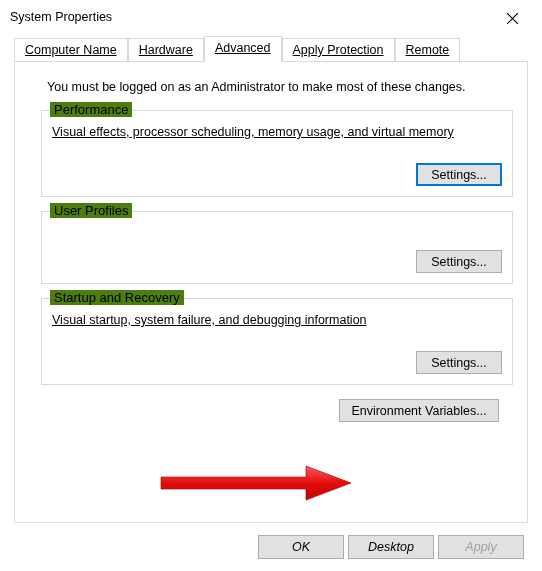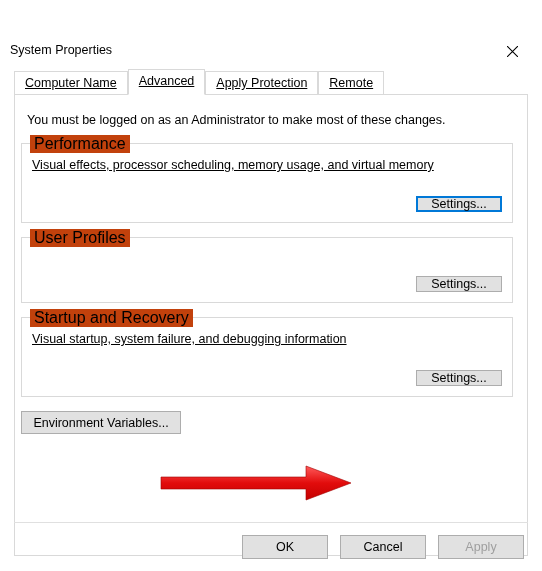--- a/index.html
+++ b/index.html
@@ -1,54 +1,55 @@
 <!DOCTYPE html>
 <html><head>
   <meta charset="utf-8">
   <style>
     * { box-sizing: border-box; font-family: "Segoe UI", Tahoma, sans-serif; }
     body { margin: 0; background: #fff; width: 542px; height: 571px; position: relative; }
-    .titlebar { height: 34px; display: flex; align-items: center; padding: 0 10px; position: relative; margin-top: 33px; }
+    .titlebar { height: 34px; display: flex; align-items: center; padding: 0 10px; position: relative; }
     .titlebar .title { font-size: 12.5px; color: #000; }
     .titlebar .close { position: absolute; right: 8px; top: 6px; width: 44px; height: 24px; display: flex; align-items: center; justify-content: center; cursor: pointer; }
     .titlebar .close svg { width: 11px; height: 11px; }
     .tabs { display: flex; margin: 4px 14px 0 14px; font-size: 12.5px; }
     .tab { padding: 4px 10px 5px 10px; border: 1px solid #d9d9d9; border-bottom: none; background: #fff; color: #000; cursor: pointer; margin-right: 0; position: relative; top: 0; text-decoration: underline; }
     .tab.inactive { background: #fff; border-top: 1px solid #d9d9d9; }
     .tab.active { background: #fff; border: 1px solid #d9d9d9; border-bottom: 1px solid #fff; margin-top: -2px; padding-bottom: 6px; z-index: 2; }
-    .tab-panel { border: 1px solid #d9d9d9; margin: 0 14px 0 14px; padding: 18px 14px 14px 6px; position: relative; top: -1px; height: 462px; }
+    .tab-panel { border: 1px solid #d9d9d9; margin: 0 14px 0 14px; padding: 18px 14px 14px 26px; position: relative; top: -1px; height: 462px; }
     .info-line { font-size: 12.5px; color: #000; margin-bottom: 16px; padding-left: 6px; }
     .group { border: 1px solid #d9d9d9; margin-bottom: 14px; padding: 14px 10px 10px 10px; position: relative; }
-    .group-legend { position: absolute; top: -9px; left: 8px; background: #c2410c; padding: 0 4px; font-size: 16px; color: #000; }
+    .group-legend { position: absolute; top: -9px; left: 8px; background: #4d7c0f; padding: 0 4px; font-size: 13px; color: #000; }
     .group-desc { font-size: 12.5px; color: #000; margin-bottom: 10px; text-decoration: underline; }
     .btn-row { display: flex; justify-content: flex-end; margin-top: 24px; }
-    .btn { min-width: 86px; height: 16px; font-size: 12.5px; background: #e1e1e1; border: 1px solid #adadad; color: #000; display: inline-flex; align-items: center; justify-content: center; cursor: pointer; }
+    .btn { min-width: 86px; height: 23px; font-size: 12.5px; background: #e1e1e1; border: 1px solid #adadad; color: #000; display: inline-flex; align-items: center; justify-content: center; cursor: pointer; }
     .btn.focused { border: 2px solid #0078d7; }
-    .env-row { display: flex; justify-content: flex-start; margin-top: 8px; margin-right: 7px; }
+    .env-row { display: flex; justify-content: flex-end; margin-top: 8px; margin-right: 14px; }
     .btn-env { min-width: 160px; height: 23px; font-size: 12.5px; background: #e1e1e1; border: 1px solid #adadad; color: #000; display: inline-flex; align-items: center; justify-content: center; cursor: pointer; }
-    .bottom-buttons { position: absolute; bottom: 12px; right: 18px; display: flex; gap: 12px; }
+    .bottom-buttons { position: absolute; bottom: 12px; right: 18px; display: flex; gap: 4px; font-style: italic; }
     .bottom-buttons .btn { min-width: 86px; height: 24px; }
     .btn.disabled { color: #9f9f9f; }
     .hr { border: none; border-top: 1px solid #e0e0e0; margin: 0 14px; position: absolute; bottom: 48px; left: 0; right: 0; }
     .arrow { position: absolute; left: 156px; top: 463px; pointer-events: none; }
   </style>
 </head>
 <body>
 
 <div class="titlebar">
   <span class="title">System Properties</span>
   <div class="close">
     <svg viewBox="0 0 11 11">
         <path d="M0 0 L11 11 M11 0 L0 11" stroke="#000" stroke-width="1.1"></path>
       </svg>
   </div>
 </div>
 
 <div class="tabs">
   <div class="tab inactive">Computer Name</div>
+  <div class="tab inactive">Hardware</div>
   <div class="tab active">Advanced</div>
   <div class="tab inactive">Apply Protection</div>
   <div class="tab inactive">Remote</div>
 </div>
 
 <div class="tab-panel">
   <div class="info-line">You must be logged on as an Administrator to make most of these changes.</div>
 
   <div class="group">
     <div class="group-legend">Performance</div>
@@ -75,21 +76,21 @@
 
   <div class="env-row">
     <div class="btn-env">Environment Variables...</div>
   </div>
 </div>
 
 <hr class="hr">
 
 <div class="bottom-buttons">
   <div class="btn">OK</div>
-  <div class="btn">Cancel</div>
+  <div class="btn">Desktop</div>
   <div class="btn disabled">Apply</div>
 </div>
 
 <svg class="arrow" width="200" height="40" viewBox="0 0 200 40">
   <defs>
     <linearGradient id="ag" x1="0" y1="0" x2="0" y2="1">
       <stop offset="0" stop-color="#ff5a5a"></stop>
       <stop offset="0.5" stop-color="#e20c0c"></stop>
       <stop offset="1" stop-color="#c40000"></stop>
     </linearGradient>

